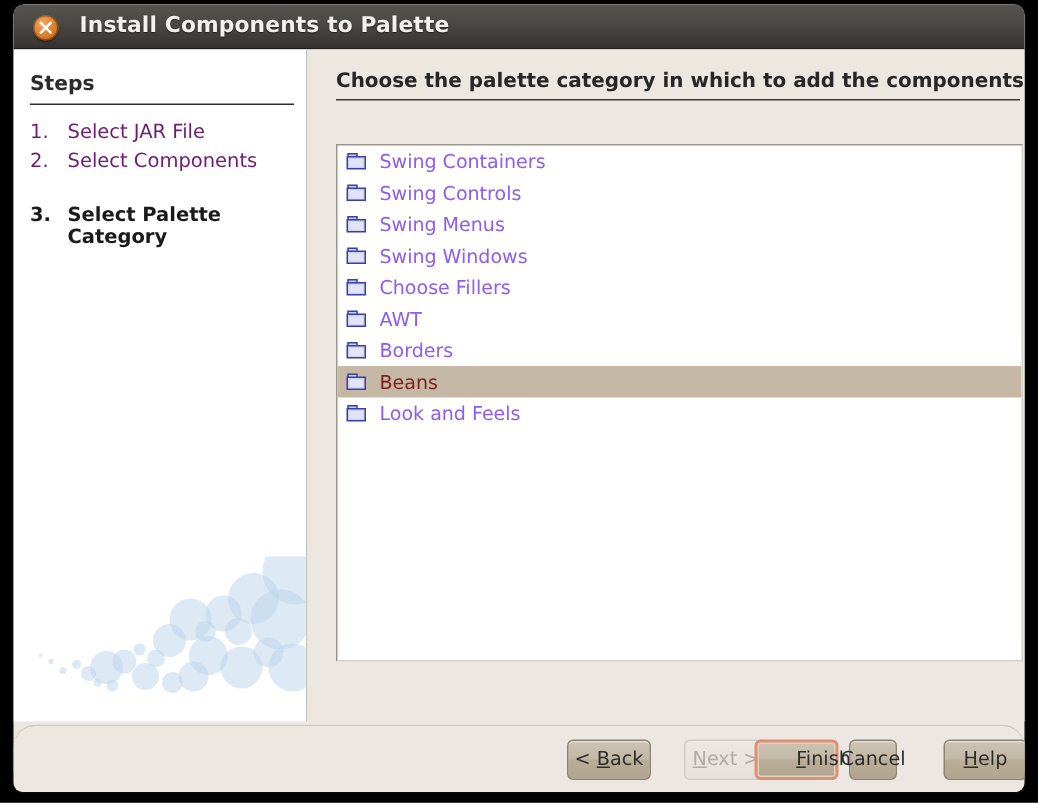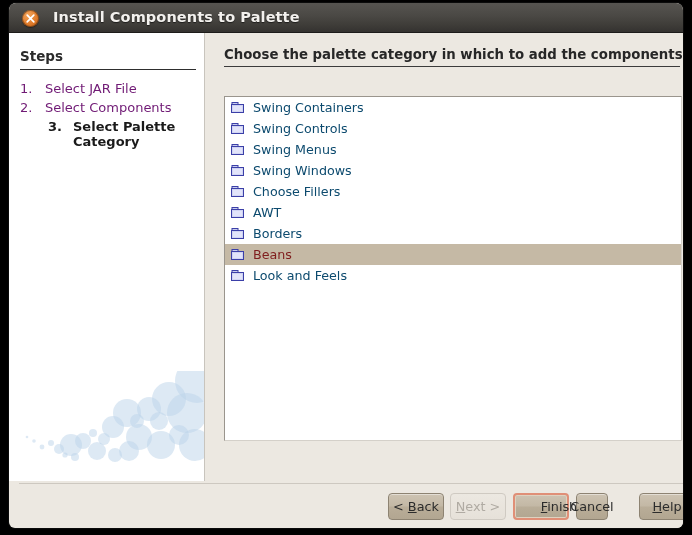--- a/index.html
+++ b/index.html
@@ -172,33 +172,34 @@
     position: relative;
     height: 21px;
     display: flex;
     align-items: center;
     padding-left: 5px;
     box-sizing: border-box;
     cursor: default;
   }
   .list-row.selected { background: #c5b9a5; }
   .row-icon { width: 16px; height: 16px; flex: 0 0 16px; margin-right: 7px; position: relative; }
-  .row-label { font-size: 12.7px; color: #0c4a6e; white-space: nowrap; line-height: 21px; }
+  .row-label { font-size: 12.7px; color: #8b5cf6; white-space: nowrap; line-height: 21px; }
   .list-row.selected .row-label { color: #7f1d1d; }
 
   
   #buttonbar {
     position: absolute;
-    left: 10px;
+    left: 0;
     top: 480px;
     width: 674px;
     height: 45px;
     background: #ece8e1;
     border-top: 1px solid #cdc8c0;
     box-sizing: border-box;
+    border-radius: 15px;
   }
   .btn {
     position: absolute;
     top: 9px;
     height: 27px;
     border-radius: 4px;
     font-size: 12.8px;
     color: #2c2c2c;
     background: linear-gradient(180deg, #cdc3b2 0%, #c3b8a5 48%, #b9ad98 52%, #b2a691 100%);
     border: 1px solid #8d8372;
@@ -209,20 +210,21 @@
     box-sizing: border-box;
     cursor: pointer;
     user-select: none;
   }
   .btn.disabled {
     background: linear-gradient(180deg, #ece8e1 0%, #e6e1d9 100%);
     border-color: #cfcac2;
     color: #b0aba3;
     box-shadow: none;
     cursor: default;
+    margin-left: 16px;
   }
   .btn.focused {
     border: 2px solid #e08f77;
     box-shadow: inset 0 0 0 1px #ded2c0;
   }
   #btn-back   { left: 369px; width: 56px; }
   #btn-next   { left: 431px; width: 56px; }
   #btn-finish { left: 494px; width: 56px; padding-left: 36px; }
   #btn-cancel { left: 557px; width: 32px; }
   #btn-help   { left: 620px; width: 56px; }
@@ -246,21 +248,21 @@
     <div id="steps-pane">
       <div id="steps-title">Steps</div>
       <div id="steps-rule"></div>
 
       <div class="step-row" style="top:48px;">
         <span class="step-num">1.</span><span class="step-label-wrap">Select JAR File</span>
       </div>
       <div class="step-row" style="top:67px;">
         <span class="step-num">2.</span><span class="step-label-wrap">Select Components</span>
       </div>
-      <div class="step-row current" style="top:86px;margin-left:28px;">
+      <div class="step-row current" style="top:103px;">
         <span class="step-num">3.</span><span class="step-label-wrap">Select Palette Category</span>
       </div>
 
       <svg id="bubbles" viewBox="0 0 195 110">
         <g fill="#bcd4ea" fill-opacity="0.5">
           <circle cx="188" cy="10" r="22"></circle>
           <circle cx="160" cy="28" r="17"></circle>
           <circle cx="178" cy="42" r="20"></circle>
           <circle cx="140" cy="38" r="12"></circle>
           <circle cx="150" cy="50" r="9"></circle>

